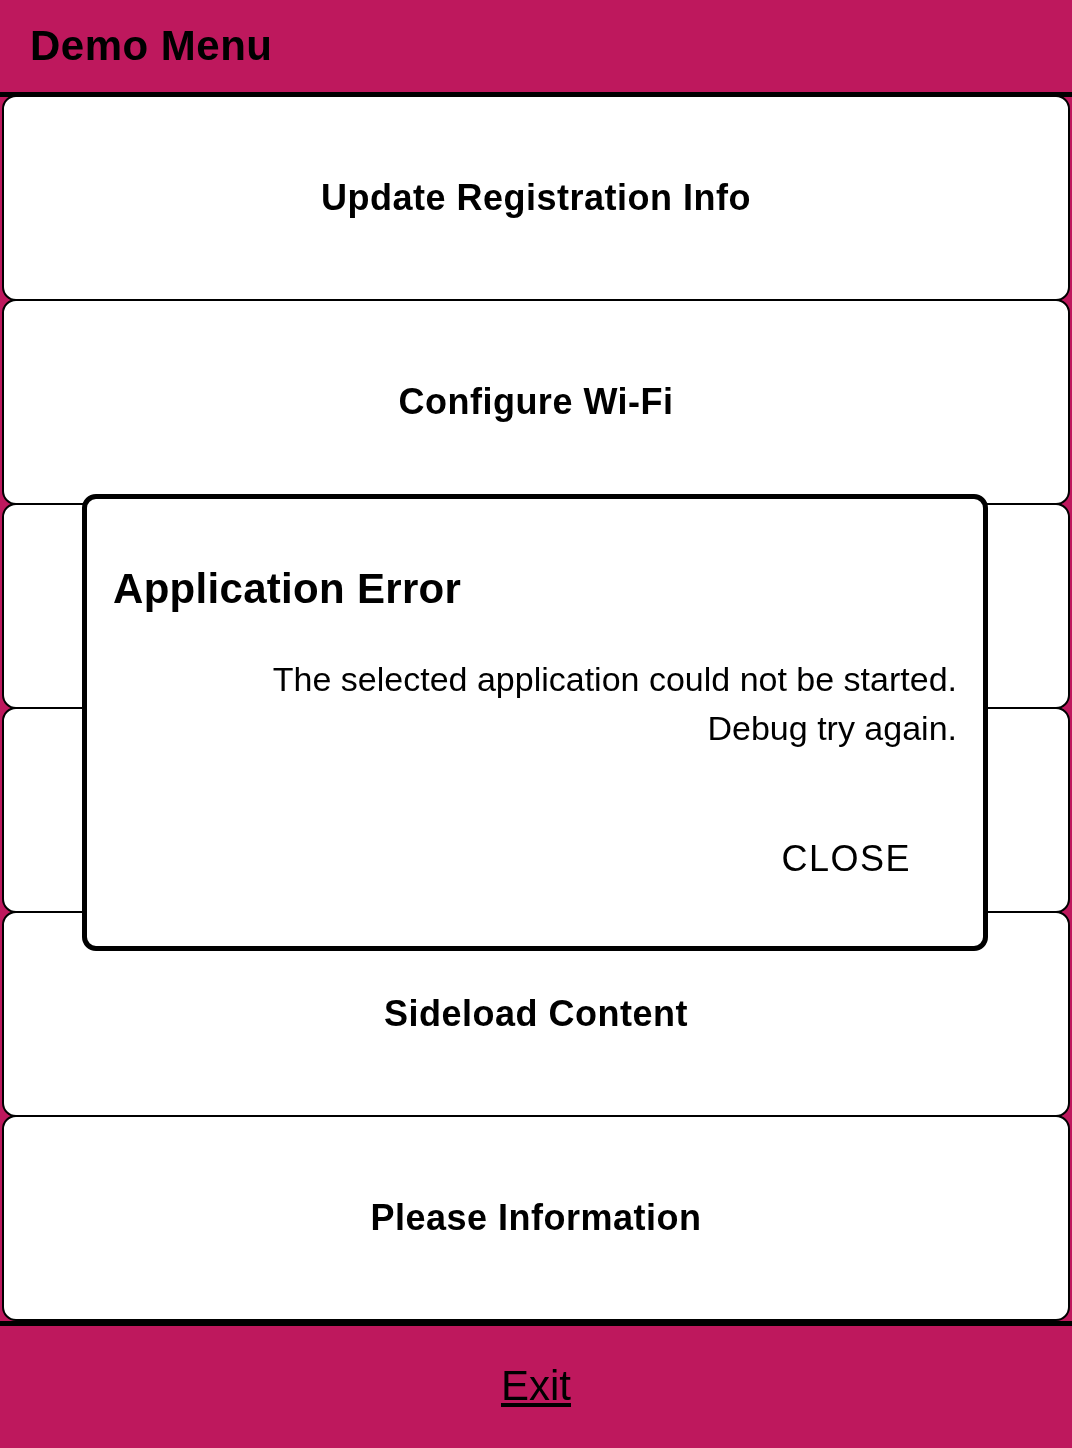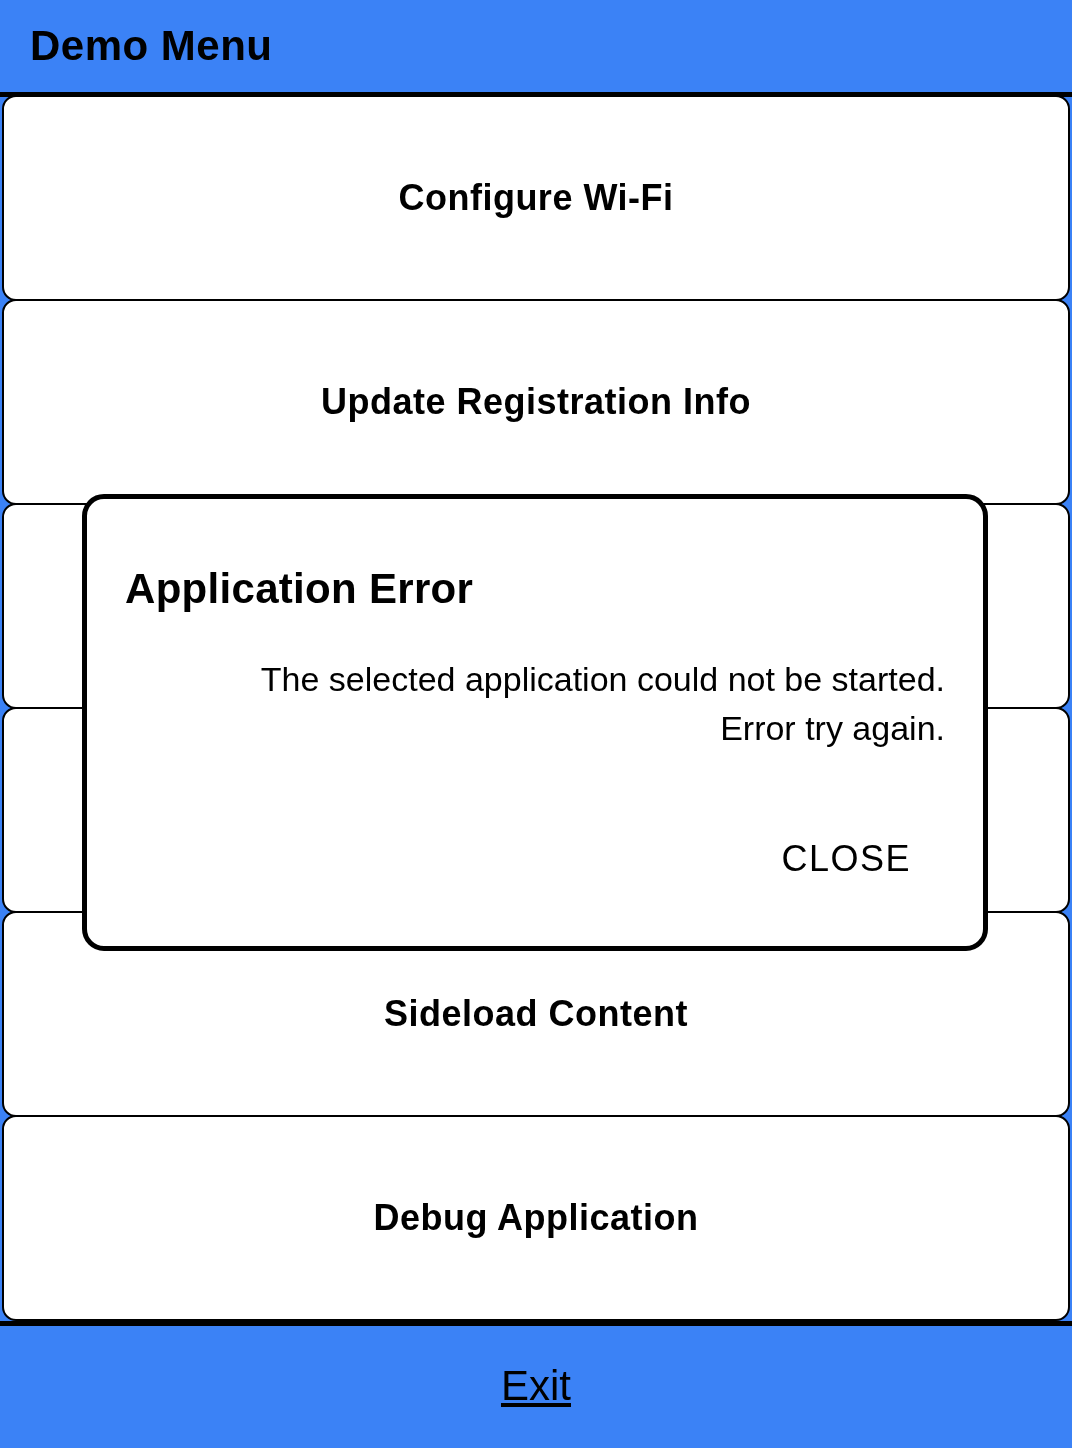--- a/index.html
+++ b/index.html
@@ -5,21 +5,21 @@
   html, body { margin: 0; padding: 0; }
   body {
     width: 1072px; height: 1448px;
     background: #ffffff;
     font-family: "Liberation Sans", sans-serif;
     color: #000000;
   }
   .screen {
     position: relative;
     width: 1072px; height: 1448px;
-    background: #3b82f6;
+    background: #be185d;
     overflow: hidden;
   }
   
   .header {
     height: 97px;
     box-sizing: border-box;
     border-bottom: 5px solid #000;
     display: flex;
     align-items: center;
     padding-left: 30px;
@@ -65,22 +65,22 @@
   
   .dialog {
     position: absolute;
     left: 82px;
     top: 494px;
     width: 906px;
     height: 457px;
     box-sizing: border-box;
     background: #ffffff;
     border: 5px solid #000;
-    border-radius: 22px;
-    padding: 0 38px;
+    border-radius: 14px;
+    padding: 0 26px;
     z-index: 10;
   }
   .dialog h2 {
     margin: 66px 0 0 0;
     font-size: 42px;
     font-weight: 600;
     letter-spacing: 0.3px;
   }
   .dialog p {
     margin: 42px 0 0 0;
@@ -103,47 +103,47 @@
 <body>
 
 <div class="screen">
 
   <div class="header">
     <h1>Demo Menu</h1>
   </div>
 
   <div class="menu">
     <div class="menu-item">
-      <span class="label">Configure Wi-Fi</span>
+      <span class="label">Update Registration Info</span>
     </div>
     <div class="menu-item">
-      <span class="label">Update Registration Info</span>
+      <span class="label">Configure Wi-Fi</span>
     </div>
     <div class="menu-item">
       <span class="label"></span>
     </div>
     <div class="menu-item">
       <span class="label"></span>
     </div>
     <div class="menu-item">
       <span class="label">Sideload Content</span>
     </div>
     <div class="menu-item">
-      <span class="label">Debug Application</span>
+      <span class="label">Please Information</span>
     </div>
   </div>
 
   <div class="bottom-rule"></div>
 
   <div class="footer">
     <div class="exit">Exit</div>
   </div>
 
   <div class="dialog">
     <h2>Application Error</h2>
     <p>
       <span>The selected application could not be started.</span><br>
-      <span>Error try again.</span>
+      <span>Debug try again.</span>
     </p>
     <div class="close-btn">CLOSE</div>
   </div>
 
 </div>
 
 </body></html>

